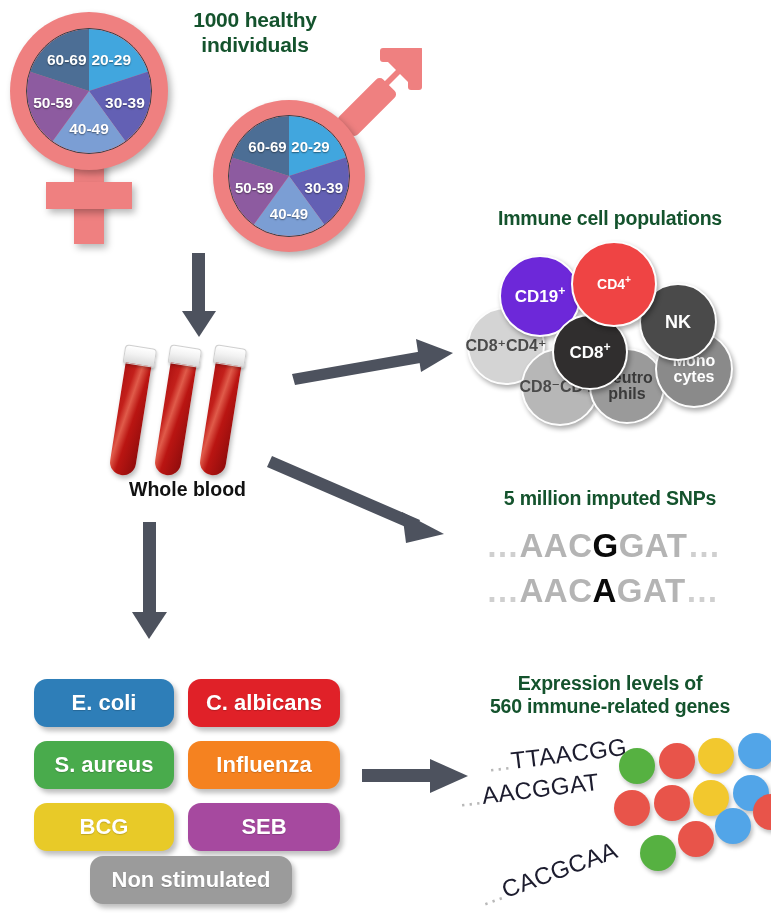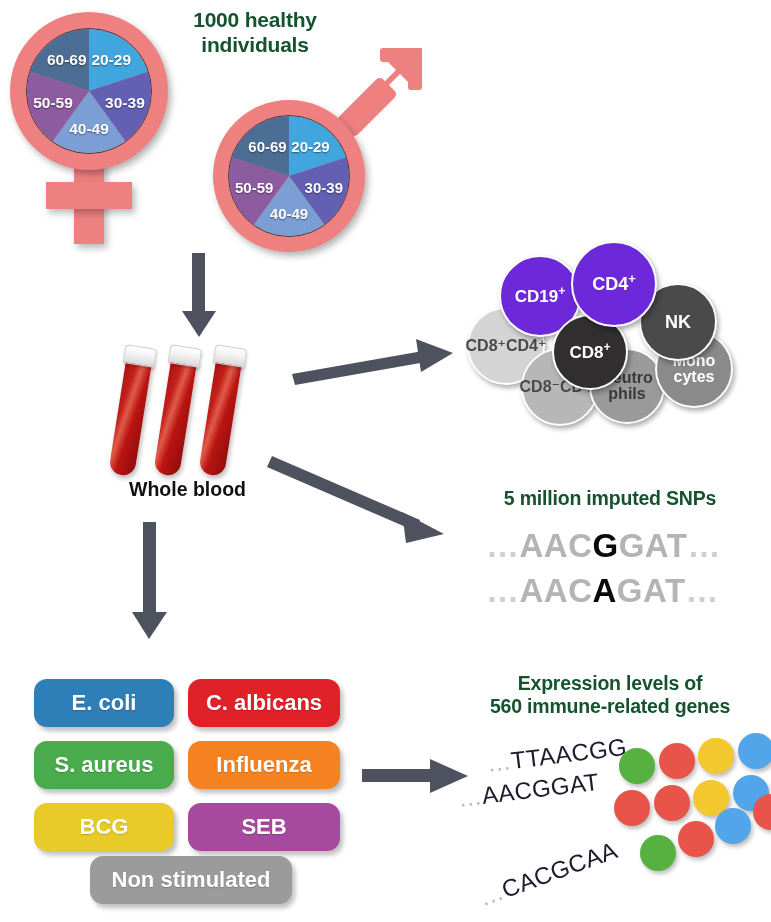--- a/index.html
+++ b/index.html
@@ -195,25 +195,26 @@
   <svg class="arrow-svg" style="left:270px;top:450px;width:180px;height:95px;" viewBox="0 0 180 95">
     <path d="M2 6 L150 70 L145 81 L-3 17 Z" fill="#4d525e"></path>
     <path d="M132 62 L174 84 L136 93 Z" fill="#4d525e"></path>
   </svg>
 
   <svg class="arrow-svg" style="left:128px;top:522px;width:44px;height:118px;" viewBox="0 0 44 118">
     <rect x="15" y="0" width="13" height="94" fill="#4d525e"></rect>
     <path d="M4 90 L39 90 L21 117 Z" fill="#4d525e"></path>
   </svg>
 
+  <div class="heading abs" id="title-immune">Immune cell populations</div>
   <div id="immune-cells">
       <div class="cell" style="left: 499px; top: 255px; width: 82px; height: 82px; background: #6d28d9; color: rgb(255, 255, 255); font-size: 17px; z-index: 14;">
         <span style="padding: 0px 3px;">CD19<sup>+</sup></span>
       </div>
-      <div class="cell" style="left: 571px; top: 241px; width: 86px; height: 86px; background: #6d28d9; color: rgb(255, 255, 255); font-size: 18px; z-index: 17;">
+      <div class="cell" style="left: 571px; top: 241px; width: 86px; height: 86px; background: #ef4444; color: rgb(255, 255, 255); font-size: 14px; z-index: 17;">
         <span style="padding: 0px 3px;">CD4<sup>+</sup></span>
       </div>
       <div class="cell" style="left: 639px; top: 283px; width: 78px; height: 78px; background: rgb(74, 74, 74); color: rgb(255, 255, 255); font-size: 18px; z-index: 15;">
         <span style="padding: 0px 3px;">NK</span>
       </div>
       <div class="cell" style="left: 552px; top: 314px; width: 76px; height: 76px; background: rgb(48, 46, 46); color: rgb(255, 255, 255); font-size: 17px; z-index: 16;">
         <span style="padding: 0px 3px;">CD8<sup>+</sup></span>
       </div>
       <div class="cell" style="left: 467px; top: 307px; width: 78px; height: 78px; background: rgb(212, 212, 212); color: rgb(74, 74, 74); font-size: 16px; z-index: 10;">
         <span style="padding: 0px 3px; text-align: center;">CD8⁺CD4⁺</span>

